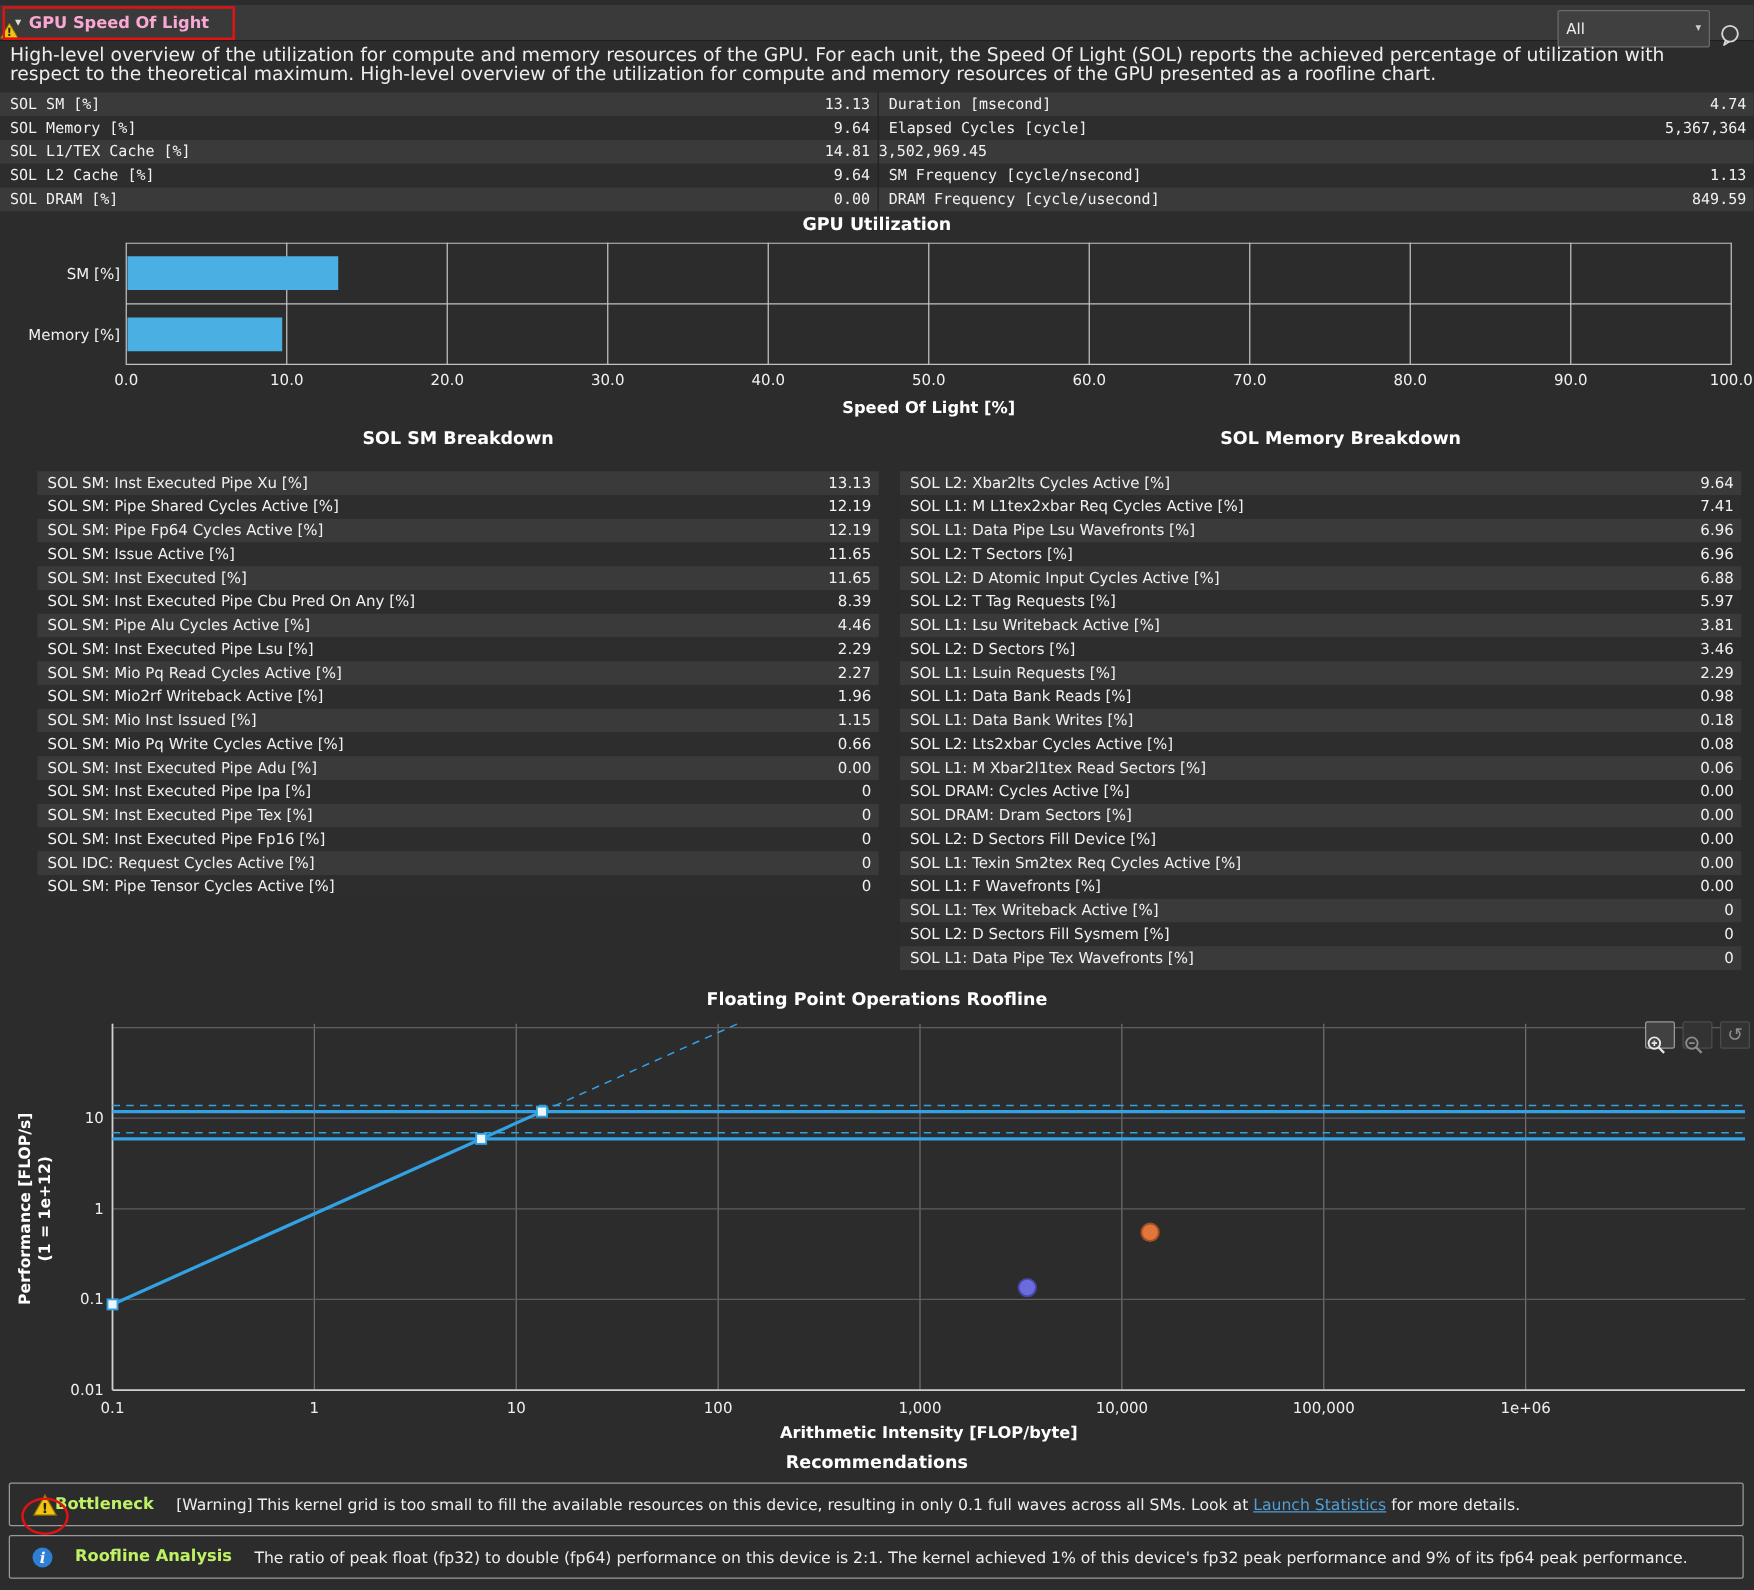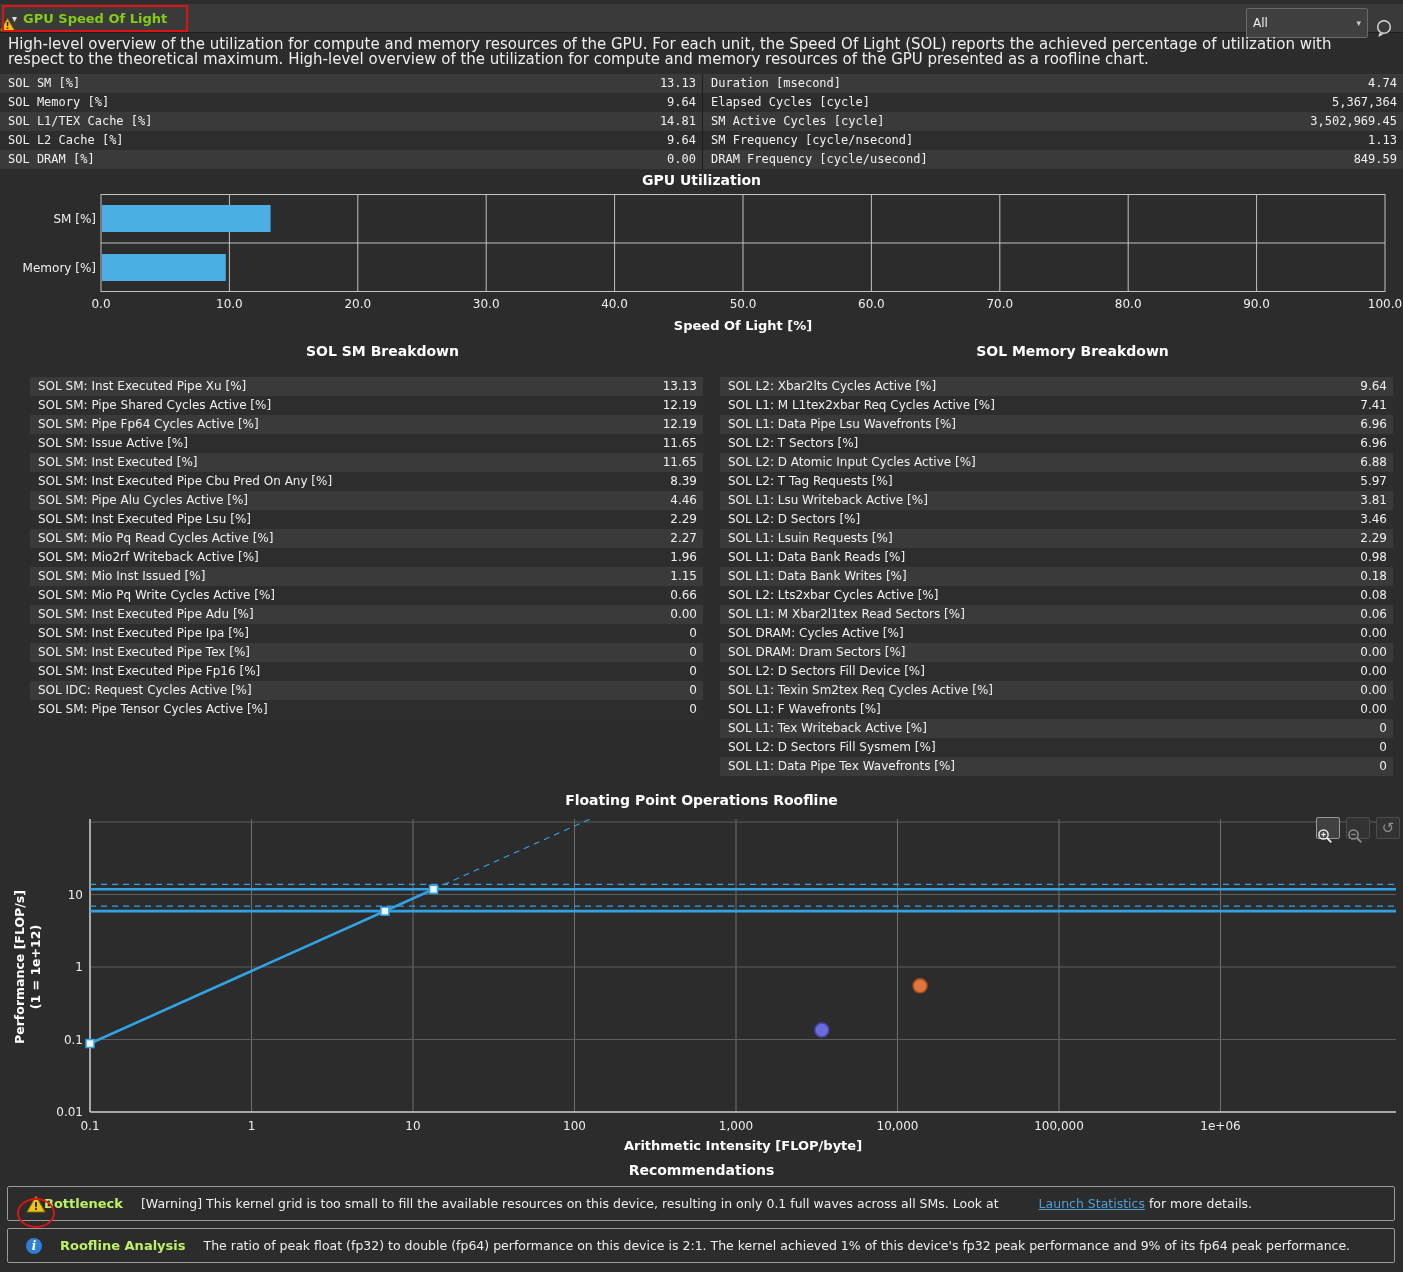--- a/index.html
+++ b/index.html
@@ -4,21 +4,21 @@
 <style>
   html,body{margin:0;padding:0;background:#2c2c2c;}
   body{width:1403px;height:1272px;position:relative;overflow:hidden;
        font-family:"DejaVu Sans","Liberation Sans",sans-serif;color:#f0f0f0;font-size:12px;}
 
   
   .header{position:absolute;left:0;top:4px;width:1403px;height:28px;background:#3a3a3a;
           border-bottom:1px solid #1f1f1f;display:flex;align-items:center;}
   .hdr-title-wrap{display:flex;align-items:center;gap:6px;padding-left:12px;}
   .collapse-caret{color:#dcdcdc;font-size:10px;}
-  .hdr-title{font-weight:bold;font-size:13px;color:#84cc16;white-space:nowrap;}
+  .hdr-title{font-weight:bold;font-size:13px;color:#f9a8d4;white-space:nowrap;}
   .red-rect{position:absolute;left:2px;top:5px;width:186px;height:27px;border:2px solid #e01313;box-sizing:border-box;pointer-events:none;}
   .dropdown{position:absolute;left:1246px;top:8px;width:122px;height:21px;background:#404040;
             border:1px solid #6a6a6a;border-radius:2px;display:flex;align-items:center;
             justify-content:space-between;padding:14px 6px;box-sizing:border-box;font-size:12px;color:#eee;}
   .dd-caret{font-size:9px;color:#ccc;}
   .comment-btn{position:absolute;left:1375px;top:8px;width:22px;height:22px;display:flex;align-items:center;justify-content:center;}
 
   
   .description{position:absolute;left:8px;top:37px;width:1360px;line-height:15px;font-size:15px;color:#eee;}
 
@@ -29,21 +29,21 @@
   .sum-half.right{width:700px;}
   .trow{display:flex;height:19px;line-height:19px;font-size:12px;}
   .trow:nth-child(odd){background:#3a3a3a;}
   .trow:nth-child(even){background:#2d2d2d;}
   .tlabel{flex:1;padding-left:8px;white-space:nowrap;overflow:hidden;}
   .tvalue{padding-right:6px;text-align:right;white-space:nowrap;}
   .mono .trow{font-family:"DejaVu Sans Mono","Liberation Mono",monospace;}
 
   .center-title{position:absolute;text-align:center;font-weight:bold;font-size:14px;color:#fff;}
   #gpu-util-title{left:0;top:172px;width:1403px;}
-  #sm-bd-title{left:46px;top:343px;width:673px;}
+  #sm-bd-title{left:30px;top:343px;width:673px;}
   #mem-bd-title{left:736px;top:343px;width:673px;}
   #roofline-title{left:0;top:792px;width:1403px;}
   #rec-title{left:0;top:1162px;width:1403px;}
 
   #sm-breakdown{position:absolute;left:30px;top:377px;width:673px;}
   #mem-breakdown{position:absolute;left:720px;top:377px;width:673px;}
 
   svg{position:absolute;left:0;}
   #bar-svg{top:194px;}
   #roof-svg{top:812px;}
@@ -56,21 +56,21 @@
   .reset-glyph{font-size:15px;color:#8d8d8d;line-height:1;}
 
   
   .rec-box{position:absolute;left:7px;width:1388px;border:1px solid #9a9a9a;border-radius:2px;
            background:#2c2c2c;display:flex;align-items:center;box-sizing:border-box;}
   #box-bottleneck{top:1186px;height:35px;}
   #box-roofline{top:1228px;height:35px;}
   .rec-icon{margin-left:18px;position:relative;flex:0 0 auto;display:flex;align-items:center;}
   .rec-label{font-weight:bold;font-size:13px;color:#bef264;margin-left:18px;white-space:nowrap;}
   .rec-text{margin-left:18px;font-size:12.5px;color:#ededed;white-space:nowrap;}
-  .rec-link{color:#4f9fd6;text-decoration:underline;cursor:pointer;margin-left:36px;}
+  .rec-link{color:#4f9fd6;text-decoration:underline;cursor:pointer;}
   .red-ellipse{position:absolute;left:-9px;top:-6px;width:38px;height:30px;border:2px solid #e01313;
                border-radius:50%;box-sizing:border-box;pointer-events:none;}
   .info-circle{width:16px;height:16px;border-radius:50%;background:#2f7fd6;color:#fff;display:flex;
                align-items:center;justify-content:center;font-family:"DejaVu Serif","Liberation Serif",serif;
                font-style:italic;font-weight:bold;font-size:12px;}
 </style>
 </head>
 <body>
 
 <div class="header">
@@ -128,21 +128,20 @@
   <div class="sum-half right" id="summary-right">
       <div class="trow">
         <span class="tlabel">Duration [msecond]</span>
         <span class="tvalue">4.74</span>
       </div>
       <div class="trow">
         <span class="tlabel">Elapsed Cycles [cycle]</span>
         <span class="tvalue">5,367,364</span>
       </div>
       <div class="trow">
-        <span class="tlabel">SM Active Cycles [cycle]</span>
         <span class="tvalue">3,502,969.45</span>
       </div>
       <div class="trow">
         <span class="tlabel">SM Frequency [cycle/nsecond]</span>
         <span class="tvalue">1.13</span>
       </div>
       <div class="trow">
         <span class="tlabel">DRAM Frequency [cycle/usecond]</span>
         <span class="tvalue">849.59</span>
       </div>

